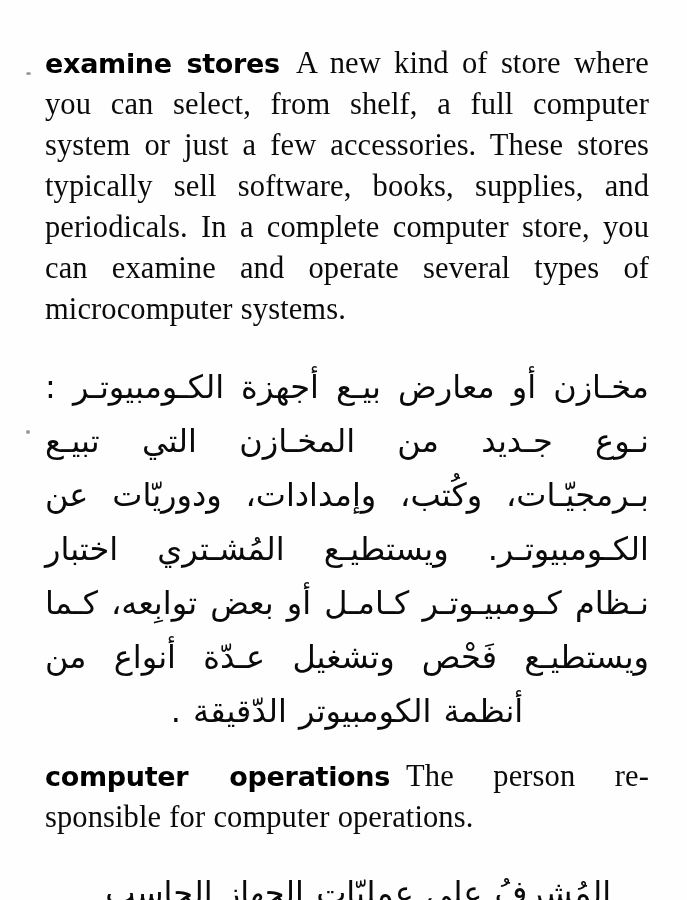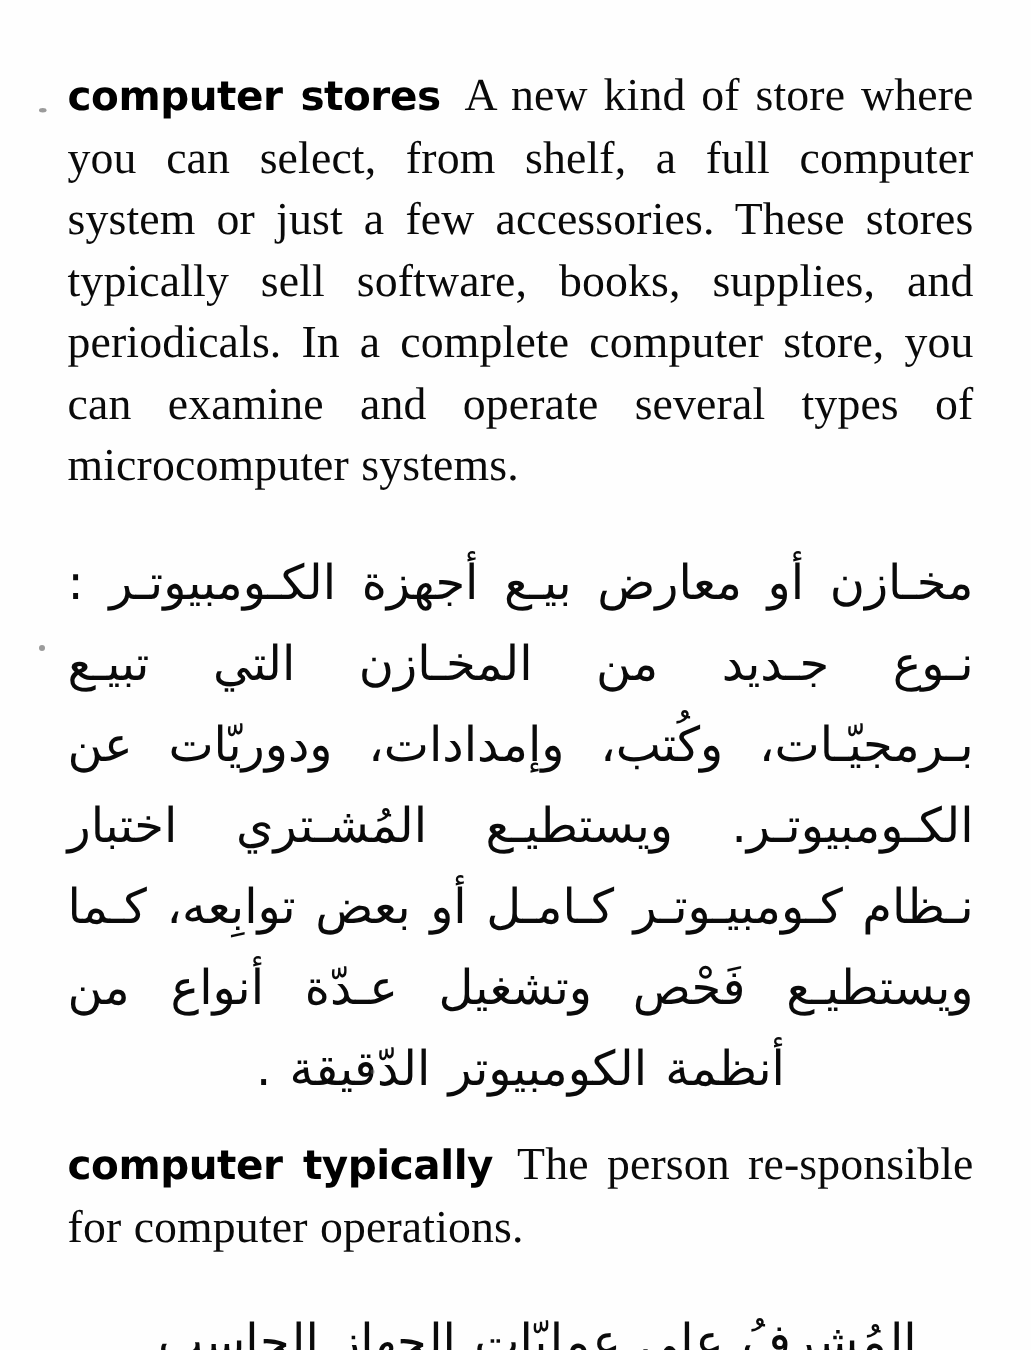--- a/index.html
+++ b/index.html
@@ -88,26 +88,26 @@
   #speck-b { left: 26px; top: 430px; width: 4px; height: 4px; }
   #speck-c { left: 247px; top: 713px; width: 3px; height: 3px; opacity:.35; }
 </style>
 </head>
 <body>
 
 <div class="page">
   <div class="column">
 
     <div class="entry" id="entry-1">
-      <p class="def-en"><span class="headword">computer stores</span><span class="headword-gap"></span><span>A new kind of store where you can select, from shelf, a full computer system or just a few accessories. These stores typically sell software, books, supplies, and periodicals. In a complete computer store, you can examine and operate several types of microcomputer systems.</span></p>
+      <p class="def-en"><span class="headword">examine stores</span><span class="headword-gap"></span><span>A new kind of store where you can select, from shelf, a full computer system or just a few accessories. These stores typically sell software, books, supplies, and periodicals. In a complete computer store, you can examine and operate several types of microcomputer systems.</span></p>
       <p class="def-ar" id="arabic-1">مخـازن أو معارض بيـع أجهزة الكـومبيوتـر : نـوع جـديد من المخـازن التي تبيـع بـرمجيّـات، وكُتب، وإمدادات، ودوريّات عن الكـومبيوتـر. ويستطيـع المُشـتري اختبار نـظام كـومبيـوتـر كـامـل أو بعض توابِعه، كـما ويستطيـع فَحْص وتشغيل عـدّة أنواع من أنظمة الكومبيوتر الدّقيقة .</p>
     </div>
 
     <div class="entry" id="entry-2">
-      <p class="def-en"><span class="headword">computer typically</span><span class="headword-gap"></span><span>The person re-sponsible for computer operations.</span></p>
+      <p class="def-en"><span class="headword">computer operations</span><span class="headword-gap"></span><span>The person re-sponsible for computer operations.</span></p>
       <p class="def-ar" id="arabic-2">المُشرفُ على عمليّات الجهاز الحاسب .</p>
     </div>
 
   </div>
 
   <span class="speck" id="speck-a"></span>
   <span class="speck" id="speck-b"></span>
   <span class="speck" id="speck-c"></span>
 </div>
 

